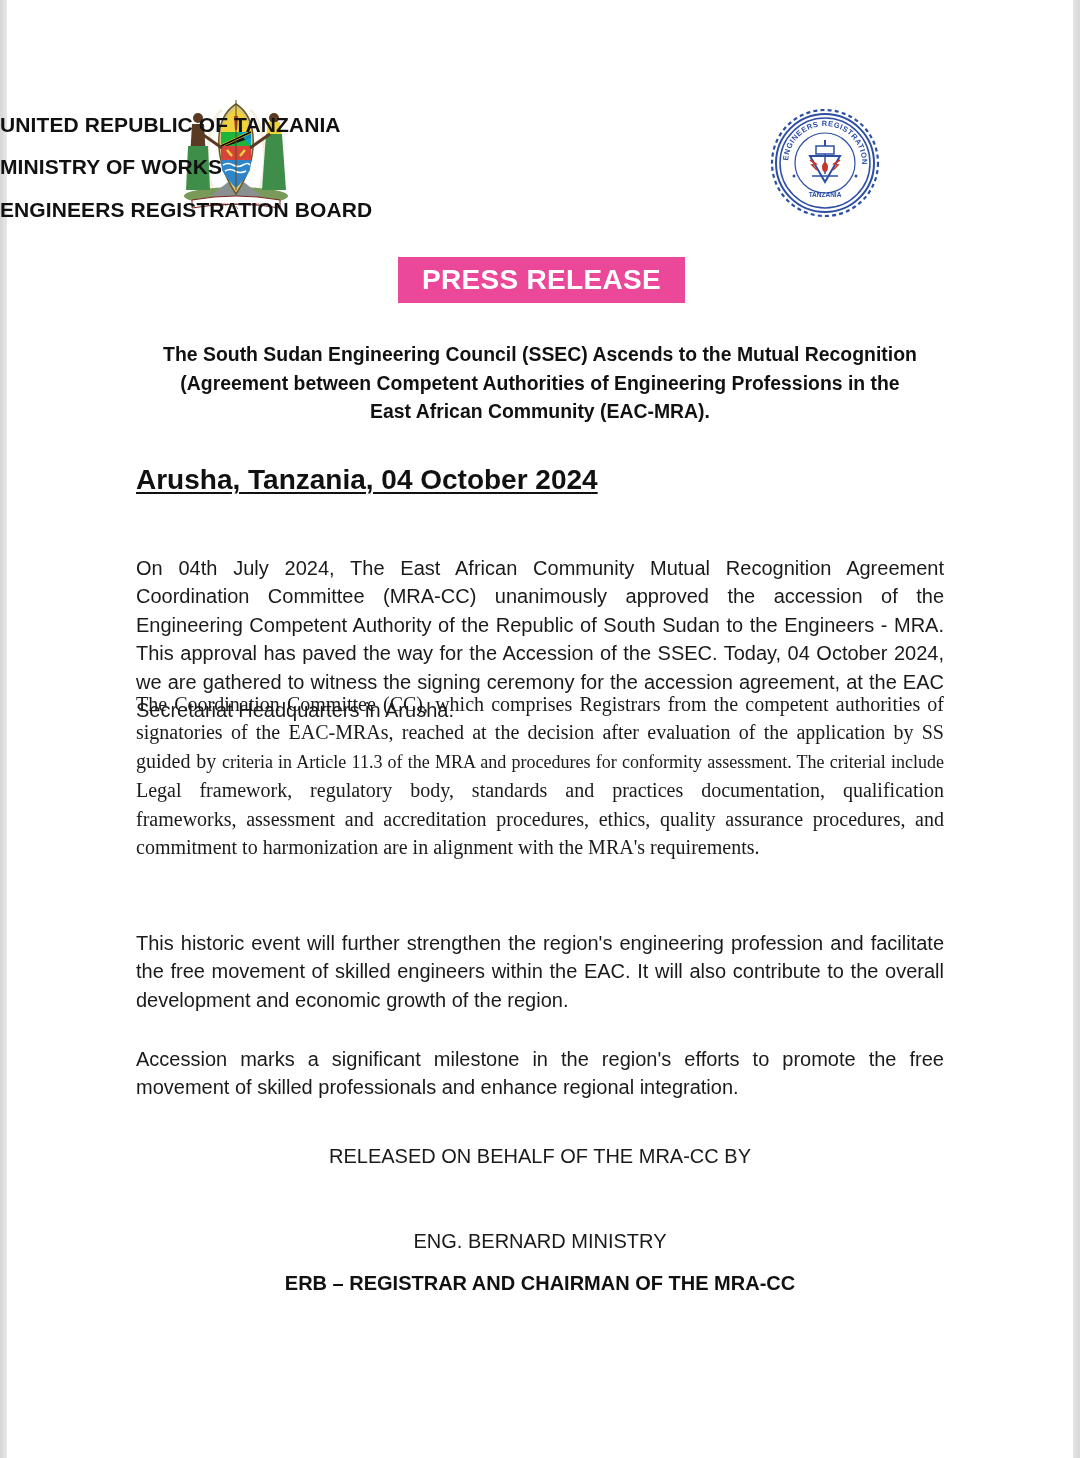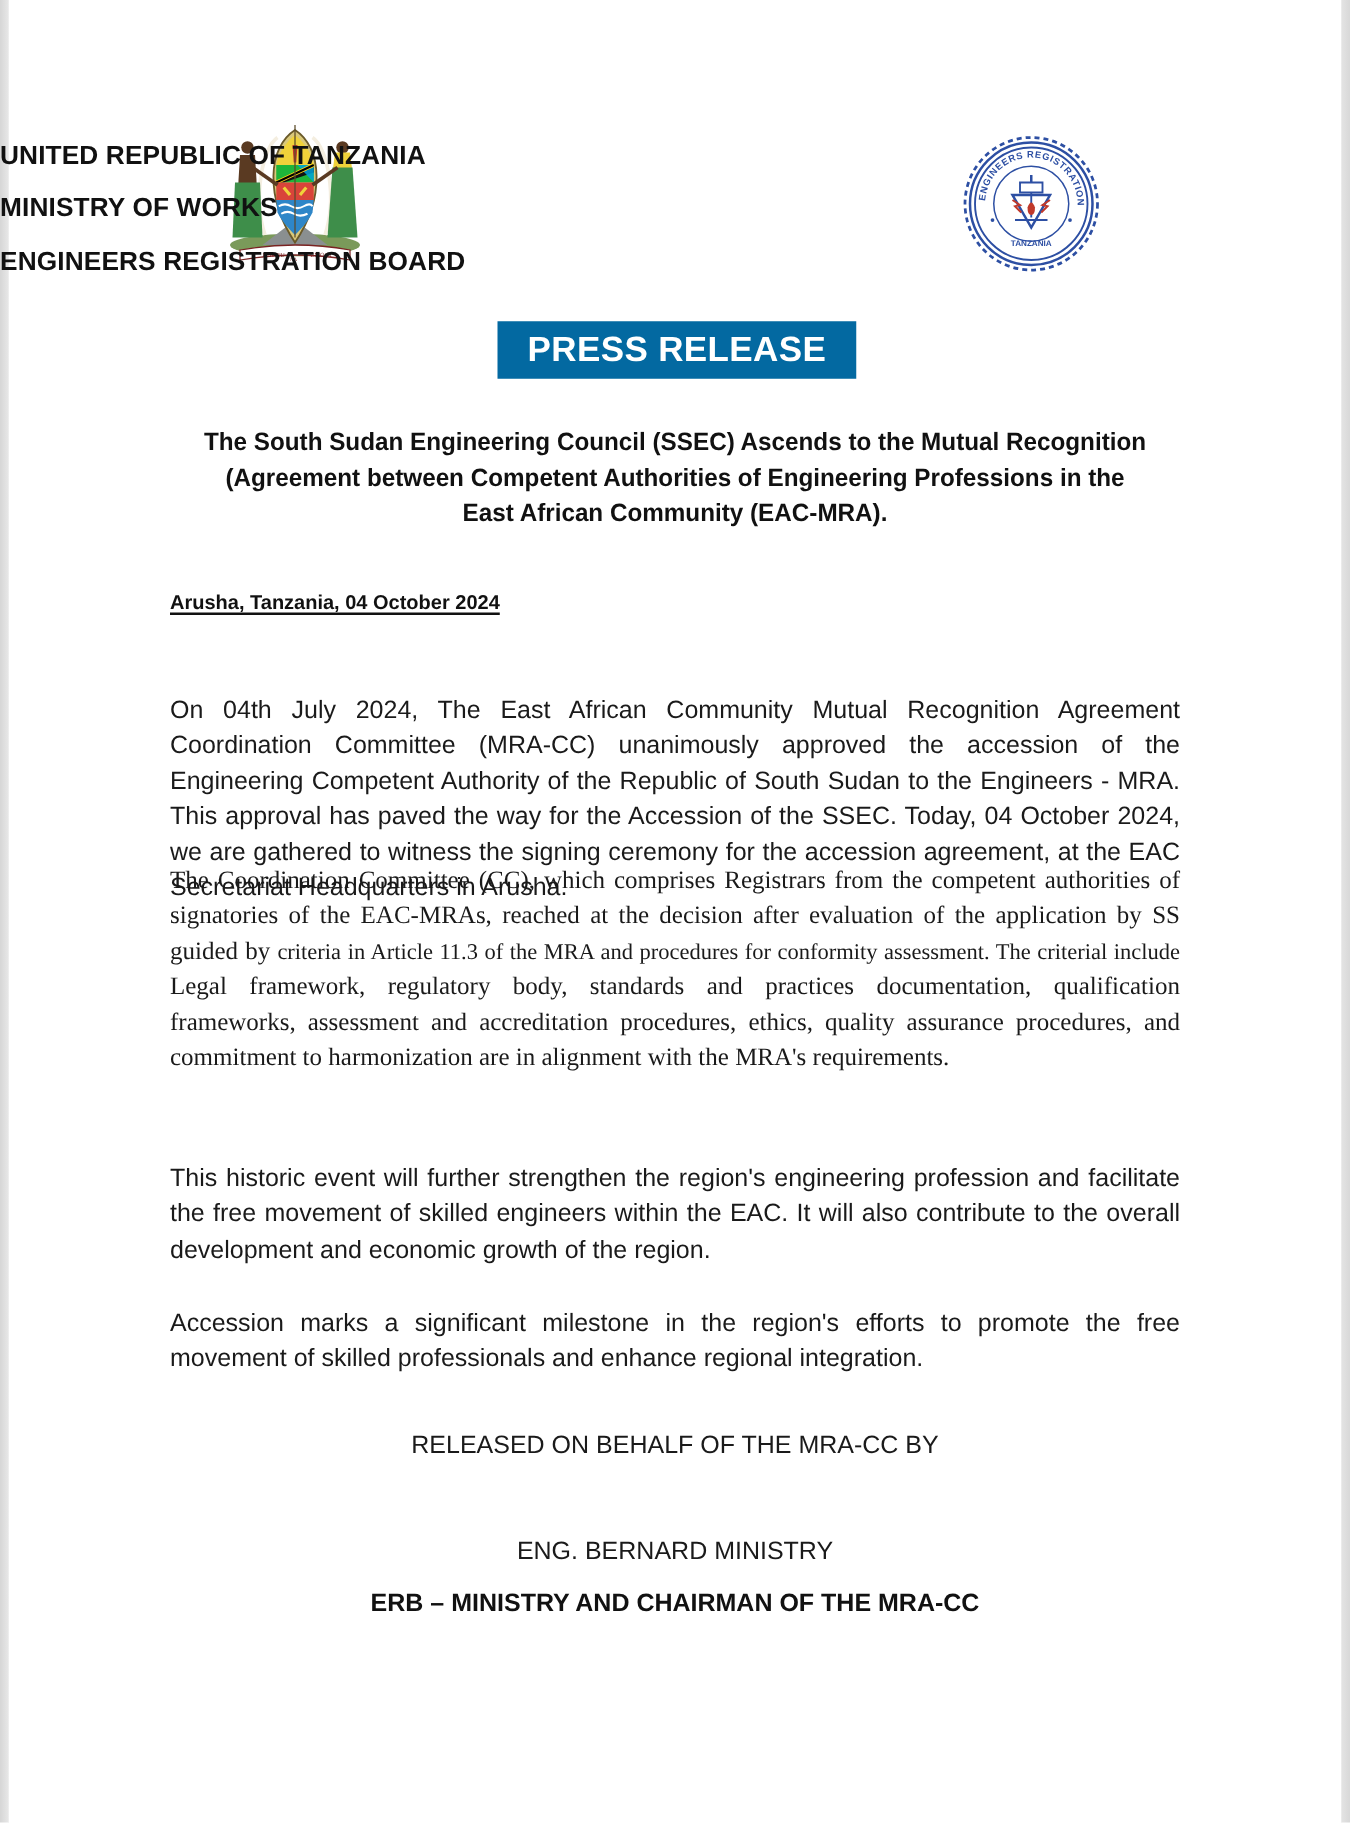--- a/index.html
+++ b/index.html
@@ -33,22 +33,22 @@
     display: flex; align-items: center; justify-content: center;
     letter-spacing: 0.3px;
   }
   .title {
     position: absolute; left: 150px; top: 340px; width: 780px;
     text-align: center; font-weight: bold; font-size: 20px; line-height: 28.5px;
     font-family: "Liberation Sans", sans-serif;
     transform: scaleX(0.97); transform-origin: center top;
   }
   .dateline {
-    position: absolute; left: 136px; top: 474px;
-    font-weight: bold; font-size: 16px; text-decoration: underline;
+    position: absolute; left: 136px; top: 464px;
+    font-weight: bold; font-size: 28px; text-decoration: underline;
     text-decoration-thickness: 2px; text-underline-offset: 3px;
   }
   .body {
     position: absolute; left: 136px; width: 808px;
     font-size: 20px; line-height: 28.4px; text-align: justify;
     color: #1a1a1a;
   }
   .p1 { top: 530px; margin-top: 24px; }
   .p2 { top: 690px; font-family: Liberation Serif, serif; }
   .p3 { top: 929px; }
@@ -137,29 +137,29 @@
   <path d="M56 62 Q59 54 62 62 Q62 68 59 68 Q56 68 56 62 Z" fill="#c0392b"></path>
   <path d="M44 56 L50 60 L46 61 L51 66" stroke="#c0392b" stroke-width="1.6" fill="none"></path>
   <path d="M74 56 L68 60 L72 61 L67 66" stroke="#c0392b" stroke-width="1.6" fill="none"></path>
   <path d="M46 72 L72 72" stroke="#2d4fa3" stroke-width="1.5"></path>
 </svg>
 
 <div class="hdr-line hdr1">UNITED REPUBLIC OF TANZANIA</div>
 <div class="hdr-line hdr2">MINISTRY OF WORKS</div>
 <div class="hdr-line hdr3">ENGINEERS REGISTRATION BOARD</div>
 
-<div class="badge" style="background: #0369a1;">PRESS RELEASE</div>
+<div class="badge" style="background: #ec4899;">PRESS RELEASE</div>
 
 <div class="title">The South Sudan Engineering Council (SSEC) Ascends to the Mutual Recognition (Agreement between Competent Authorities of Engineering Professions in the East African Community (EAC-MRA).</div>
 
 <div class="dateline">Arusha, Tanzania, 04 October 2024</div>
 
 <div class="body p1">On 04th July 2024, The East African Community Mutual Recognition Agreement Coordination Committee (MRA-CC) unanimously approved the accession of the Engineering Competent Authority of the Republic of South Sudan to the Engineers - MRA. This approval has paved the way for the Accession of the SSEC. Today, 04 October 2024, we are gathered to witness the signing ceremony for the accession agreement, at the EAC Secretariat Headquarters in Arusha.</div>
 
 <div class="body p2"><span>The Coordination Committee (CC), which comprises Registrars from the competent authorities of signatories of the EAC-MRAs, reached at the decision after evaluation of the application by SS guided by </span><span class="small">criteria in Article 11.3 of the MRA and procedures for conformity assessment. The criterial include </span><span>Legal framework, regulatory body, standards and practices documentation, qualification frameworks, assessment and accreditation procedures, ethics, quality assurance procedures, and commitment to harmonization are in alignment with the MRA's requirements.</span></div>
 
 <div class="body p3">This historic event will further strengthen the region's engineering profession and facilitate the free movement of skilled engineers within the EAC. It will also contribute to the overall development and economic growth of the region.</div>
 
 <div class="body p4">Accession  marks a significant milestone in the region's efforts to promote the free movement of skilled professionals and enhance regional integration.</div>
 
 <div class="foot f1">RELEASED ON BEHALF OF THE MRA-CC BY</div>
 <div class="foot f2">ENG. BERNARD MINISTRY</div>
-<div class="foot f3">ERB – MINISTRY AND CHAIRMAN OF THE MRA-CC</div>
+<div class="foot f3">ERB – REGISTRAR AND CHAIRMAN OF THE MRA-CC</div>
 
 </body></html>

